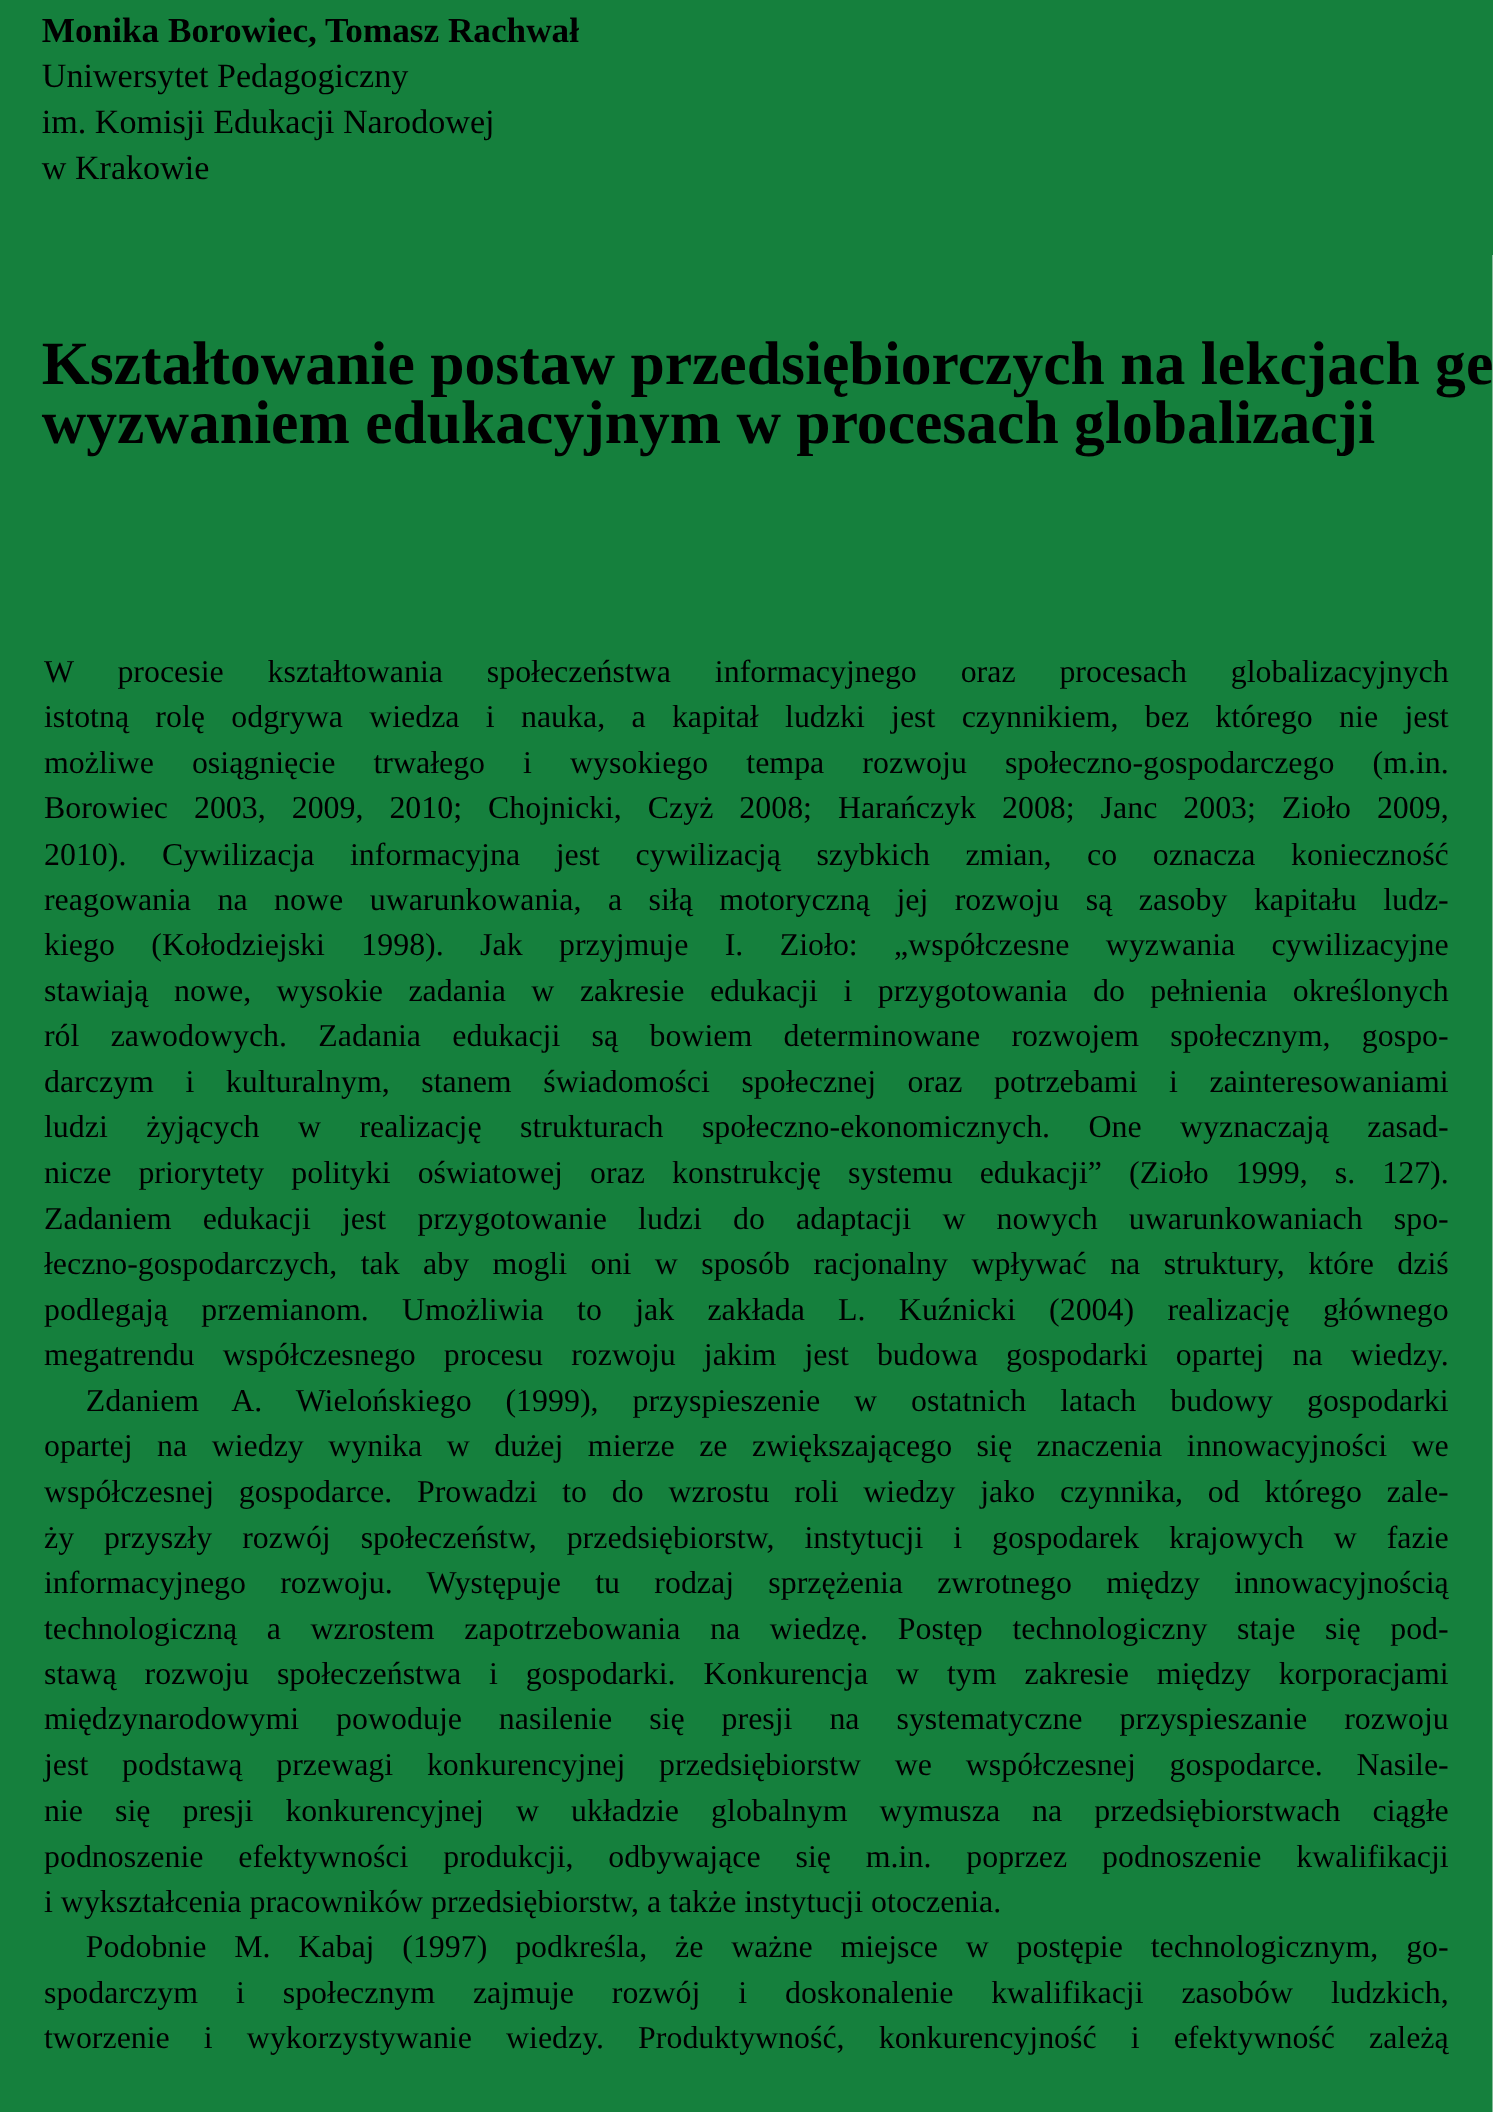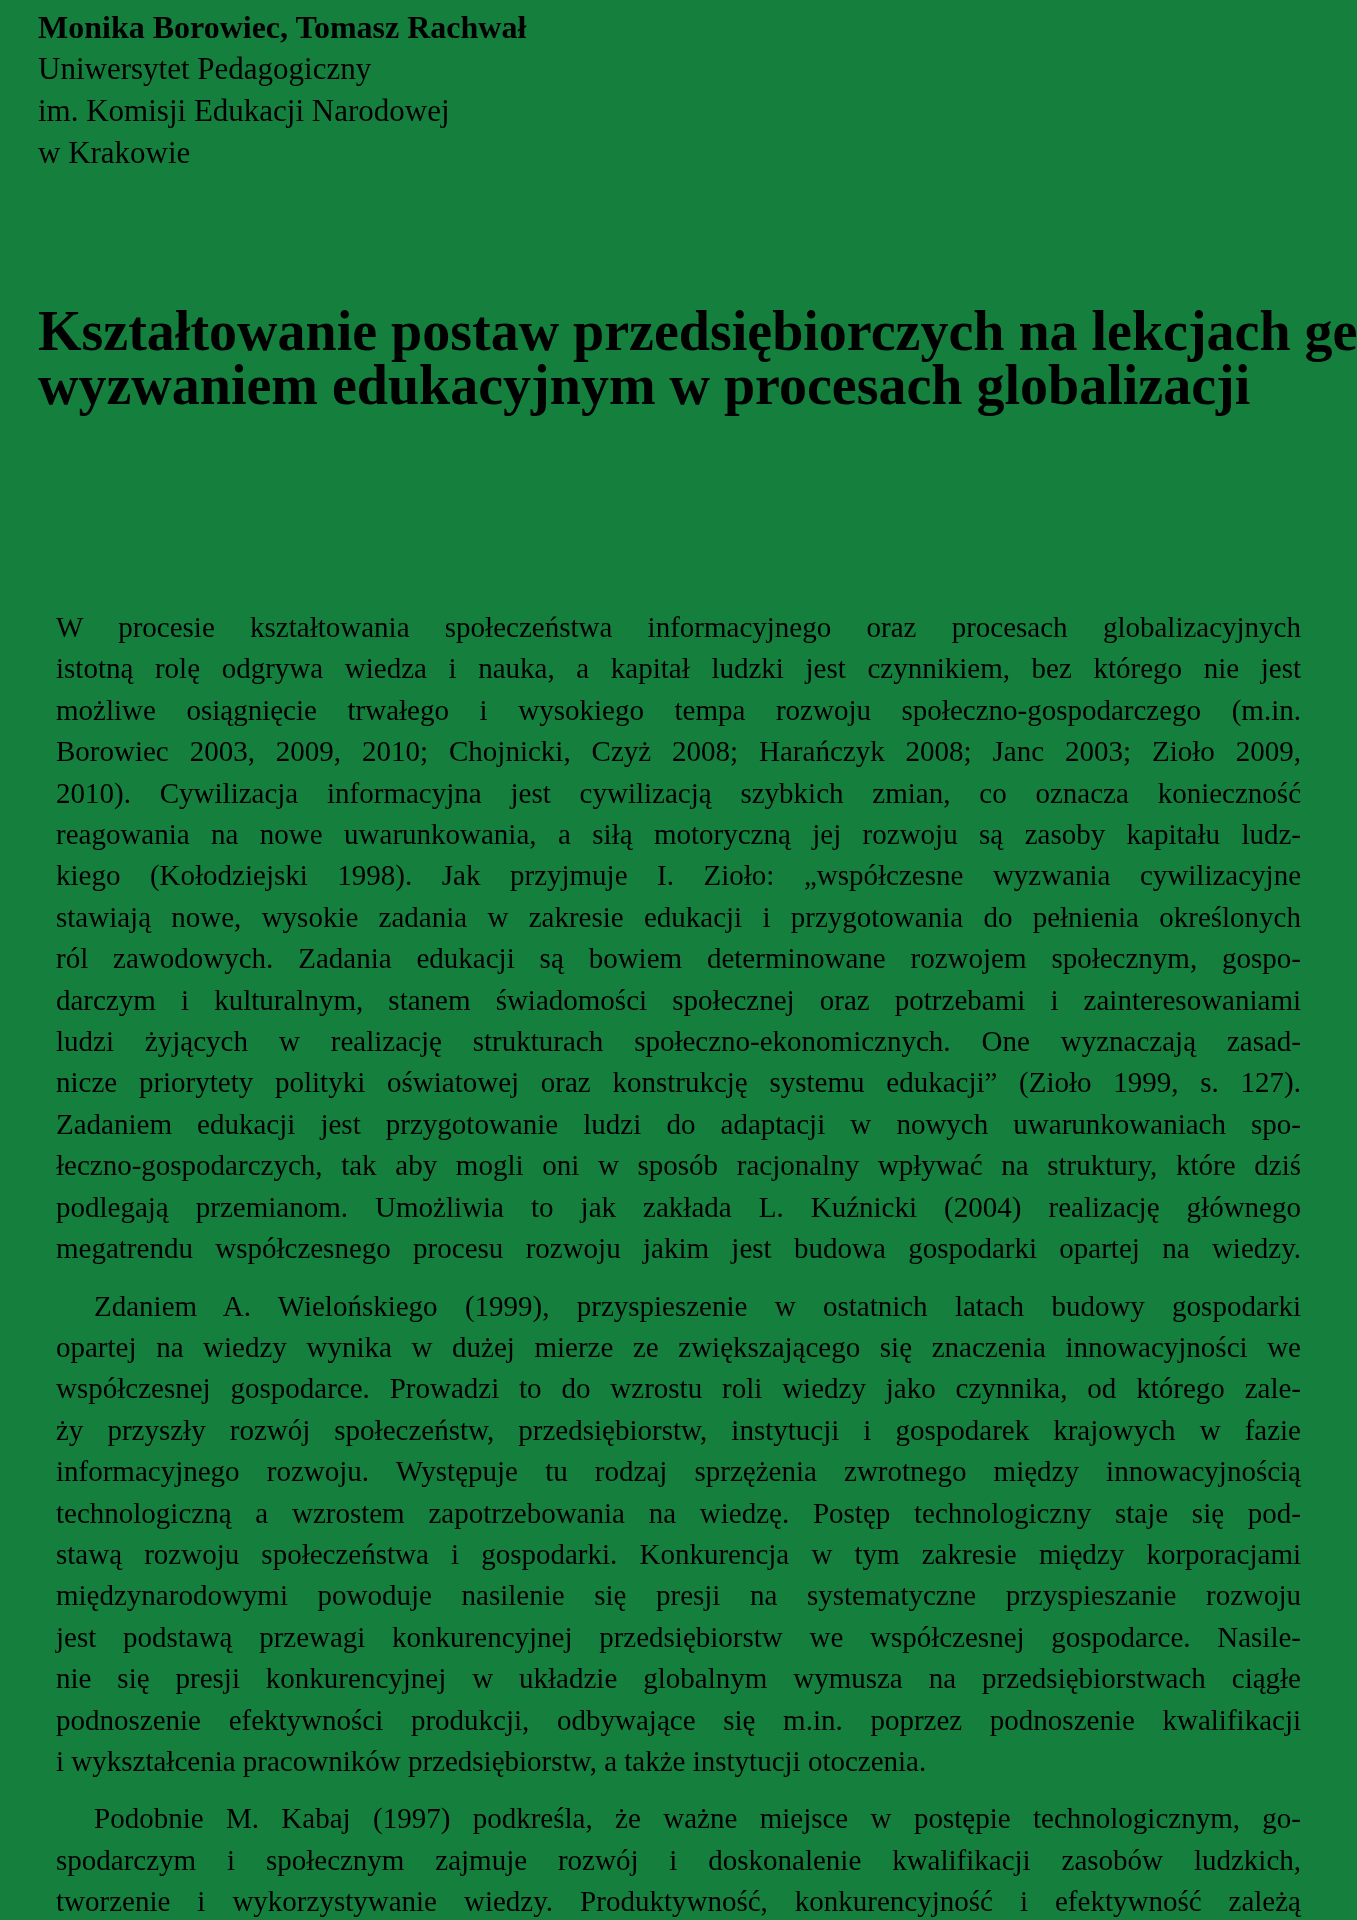--- a/index.html
+++ b/index.html
@@ -40,21 +40,21 @@
   }
   .article-body {
     position: absolute;
     left: 40px;
     top: 591px;
     width: 1277px;
     font-size: 29px;
     line-height: 41.4px;
   }
   .paragraph {
-    margin: 16px;
+    margin: 0;
   }
   .text-line {
     text-align: justify;
     text-align-last: justify;
   }
   .text-line.noflush {
     text-align: right;
     text-align-last: left;
   }
   .text-line.indent {

